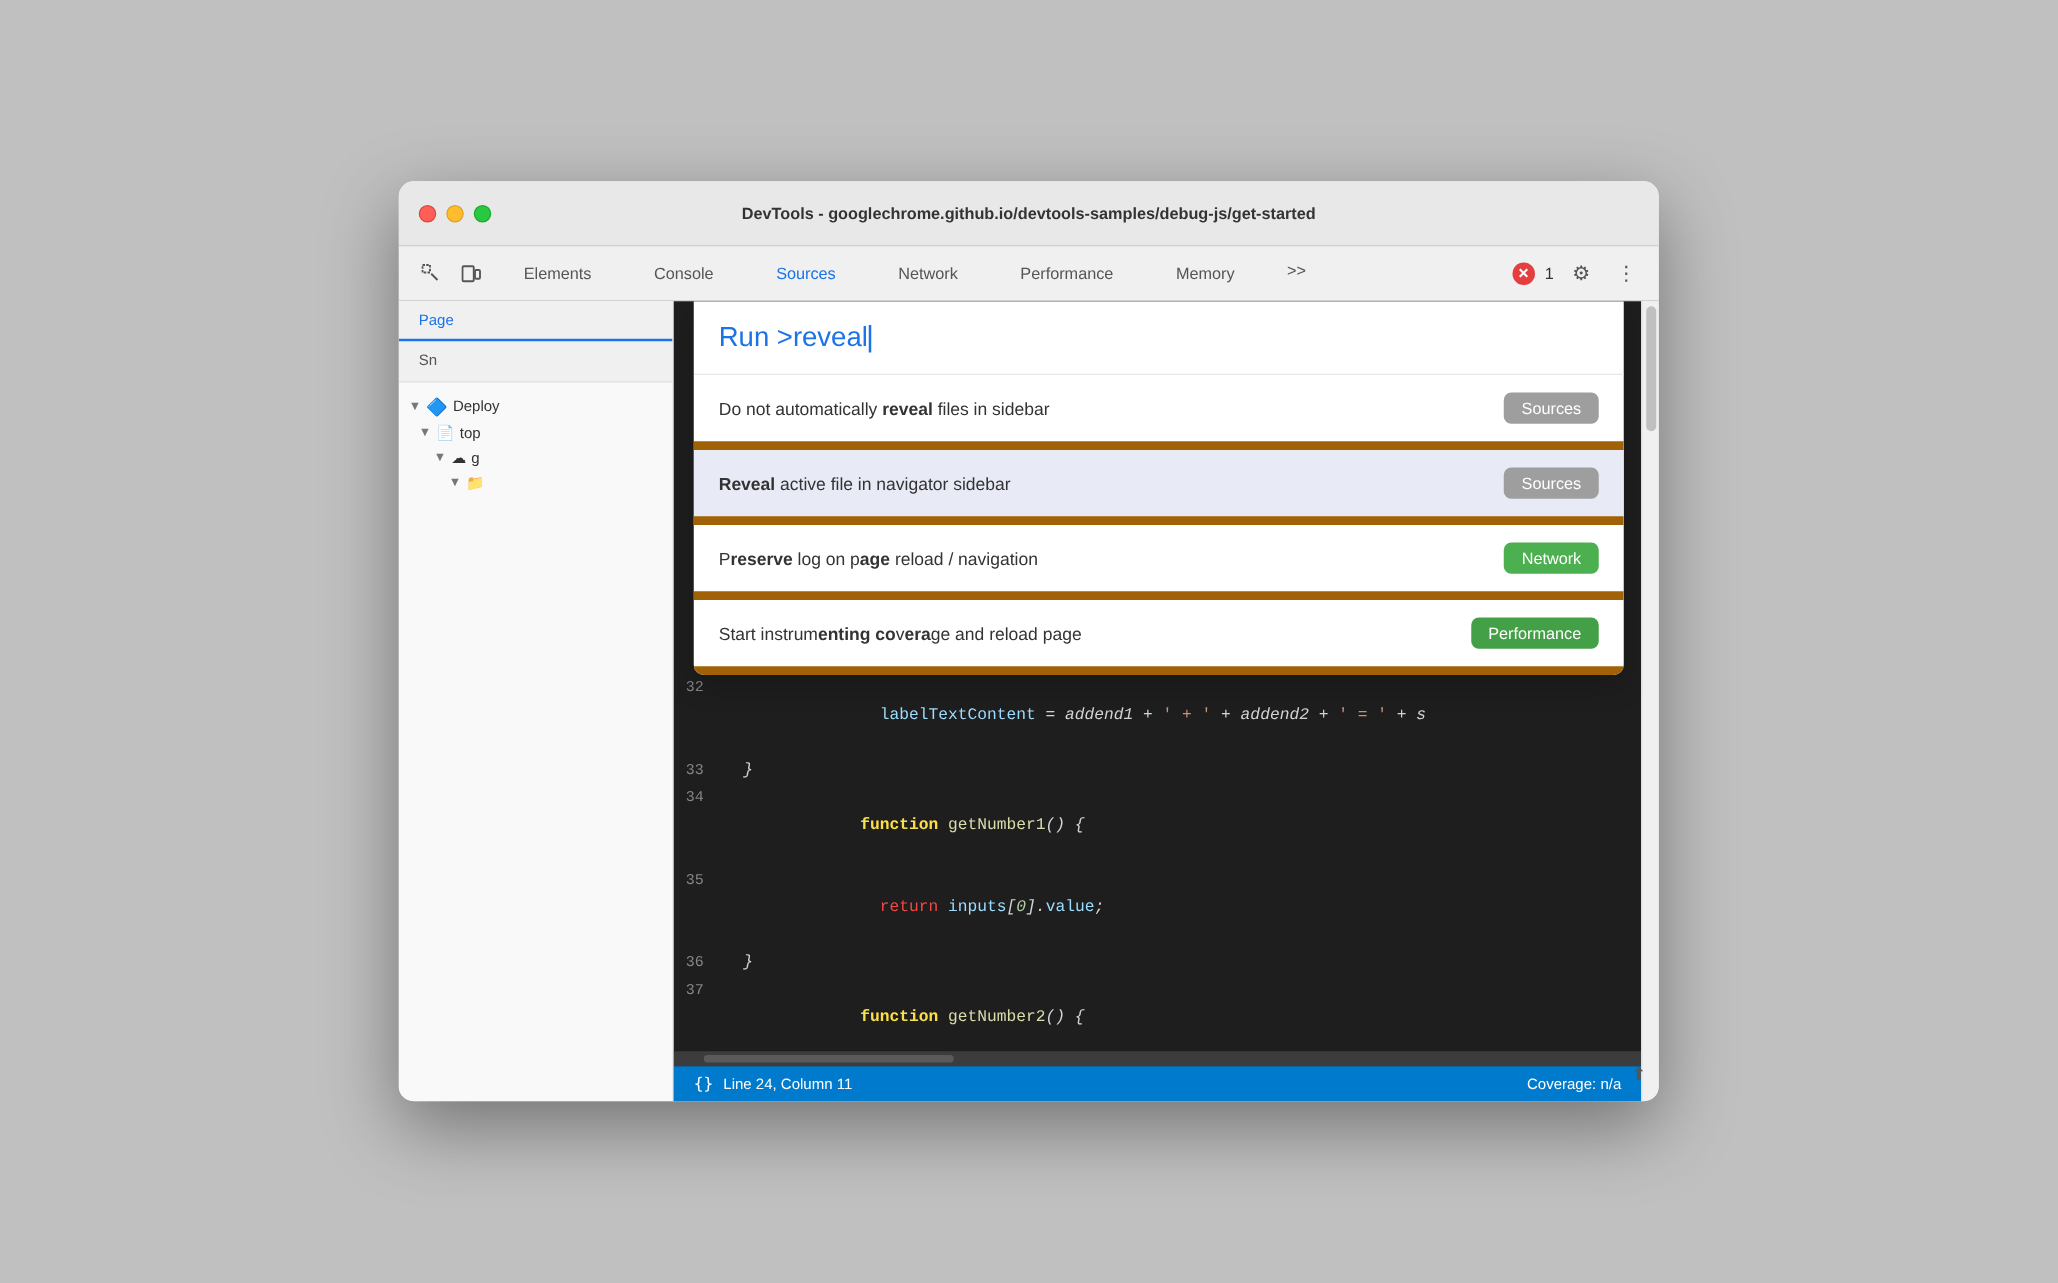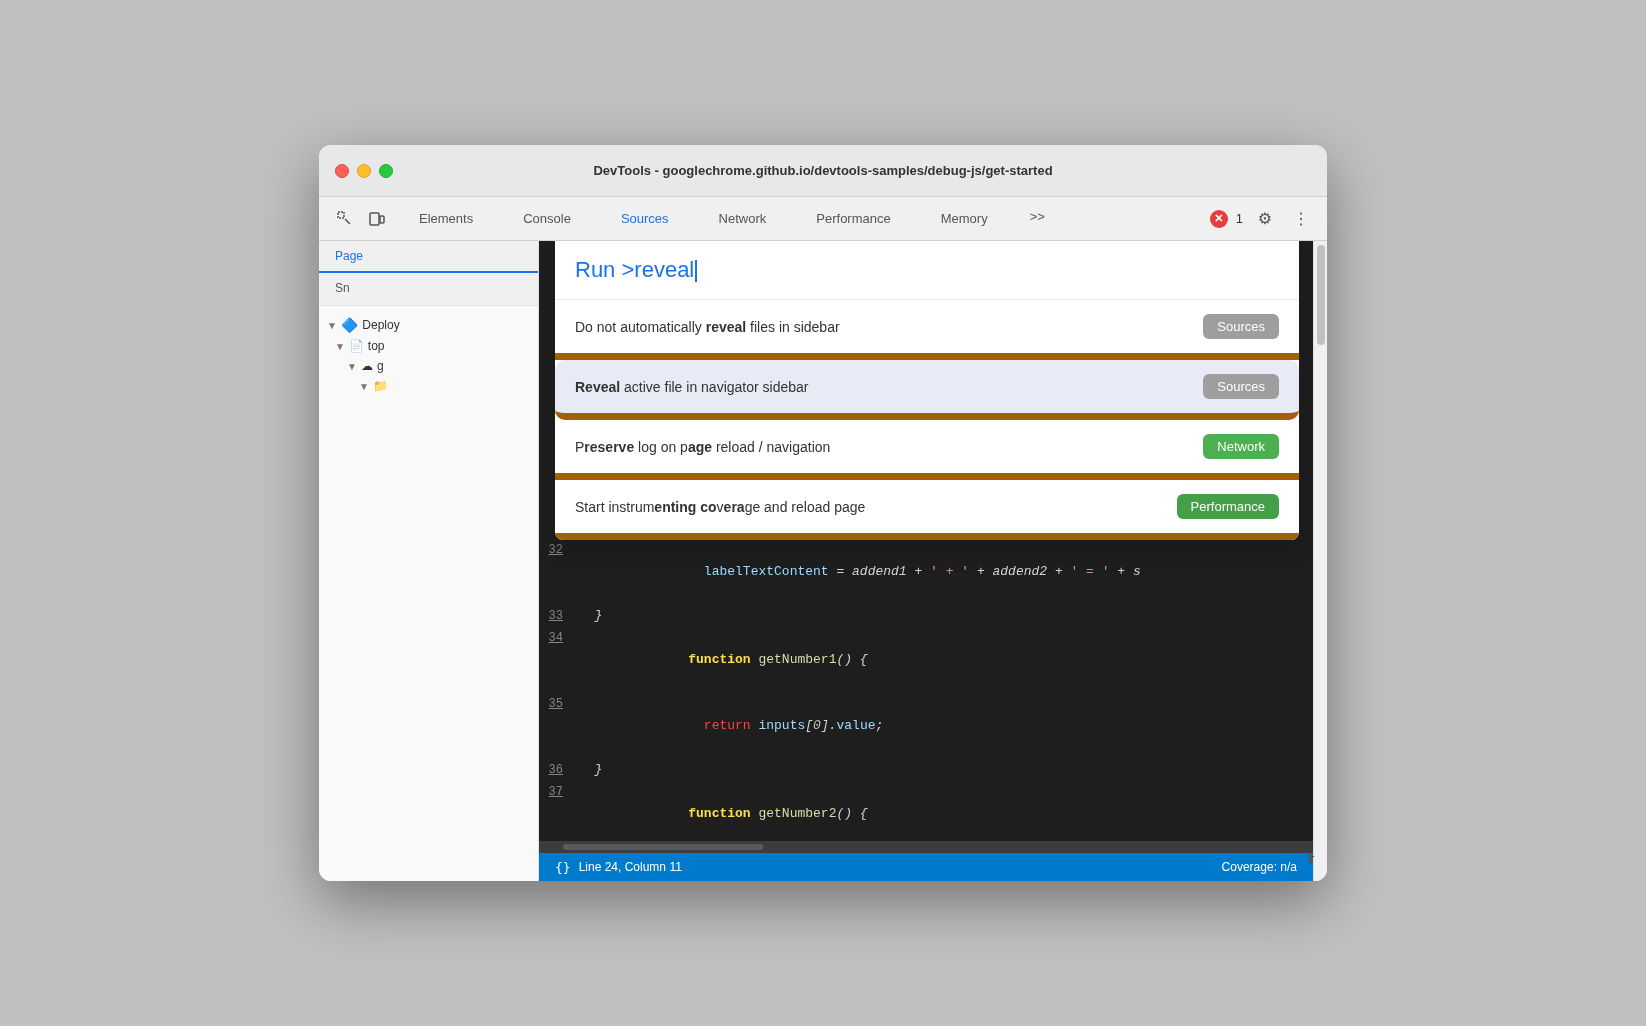--- a/index.html
+++ b/index.html
@@ -187,21 +187,20 @@
       line-height: 22px;
       padding: 0 16px 0 0;
     }
     .line-number {
       color: #858585;
       min-width: 40px;
       text-align: right;
       padding-right: 16px;
       user-select: none;
       font-size: 12px;
-      text-decoration: underline;
     }
     .code-text { color: #d4d4d4; white-space: pre; }
     .kw-red { color: #f44747; }
     .kw-blue { color: #fde047; font-weight: bold; }
     .kw-yellow { color: #dcdcaa; }
     .kw-orange { color: #ce9178; }
     .kw-light { color: #9cdcfe; }
     .kw-white { color: #d4d4d4; font-style: italic; }
     .editor-scrollbar {
       height: 12px;
@@ -277,21 +276,21 @@
       margin-left: 1px;
     }
     .command-result {
       padding: 14px 20px;
       display: flex;
       align-items: center;
       justify-content: space-between;
       border-bottom: 7px solid #a16207;
       cursor: pointer;
     }
-    .command-result.highlighted { background: #e8eaf6; border-radius: 10px; }
+    .command-result.highlighted { background: #e8eaf6; }
     .command-result-text {
       font-size: 14px;
       color: #333;
     }
     .command-badge {
       padding: 5px 14px;
       border-radius: 6px;
       font-size: 13px;
       font-weight: 500;
       color: white;

